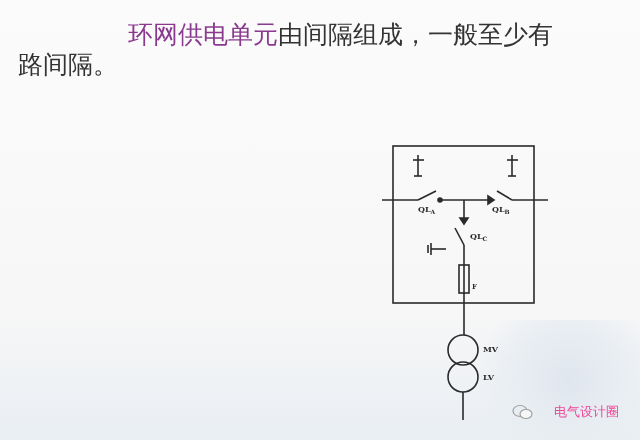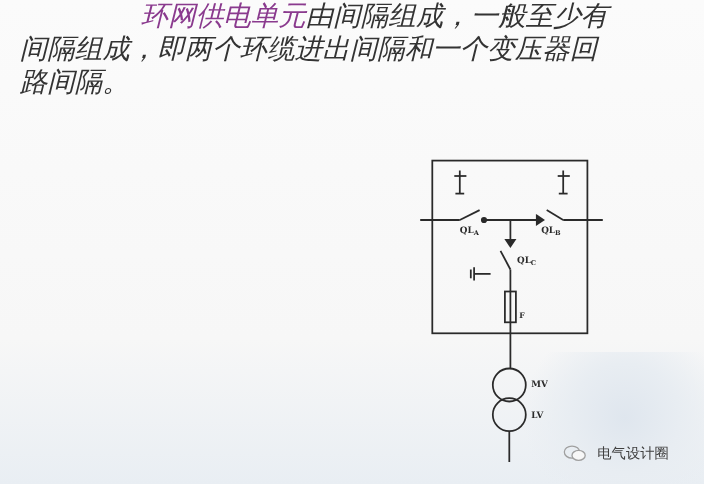--- a/index.html
+++ b/index.html
@@ -1,38 +1,37 @@
 <!DOCTYPE html>
 <html><head>
 <meta charset="utf-8">
 <style>
   html,body{margin:0;padding:0;}
   body{width:640px;height:440px;position:relative;overflow:hidden;
        background:linear-gradient(180deg,#fbfbfb 0%,#f7f7f7 70%,#e9eef3 100%);
        font-family:"DejaVu Sans",sans-serif;}
   .deco{position:absolute;right:0;bottom:0;width:180px;height:120px;
         background:radial-gradient(circle at 60% 50%,#dfe6ee 0%,#e8edf2 40%,rgba(240,243,246,0) 75%);}
-  .text{position:absolute;left:18px;top:0;width:610px;font-size:25px;line-height:30px;color:#333;font-style:italic;}
+  .text{position:absolute;left:18px;top:20px;width:610px;font-size:25px;line-height:30px;color:#333;}
   .line{white-space:nowrap;}
   .hl{color:#8a3a8e;}
   .l1{padding-left:110px;}
   svg{position:absolute;left:0;top:0;}
-  .wm{position:absolute;left:512px;top:403px;font-size:13px;color:#404040;display:flex;align-items:center;gap:9px;}
+  .wm{position:absolute;left:512px;top:403px;font-size:13px;color:#ec4899;display:flex;align-items:center;gap:20px;}
   .wm-icon{width:22px;height:16px;}
 </style>
 </head>
 <body>
 
 <div class="deco"></div>
 
 <div class="text">
   <div class="line l1">
     <span class="hl">环网供电单元</span><span>由间隔组成，一般至少有</span>
   </div>
-  <div class="line">间隔组成，即两个环缆进出间隔和一个变压器回</div>
   <div class="line">路间隔。</div>
 </div>
 
 <svg width="640" height="440" stroke="#2a2a2a" fill="none" stroke-width="1.6">
 
   <rect x="393" y="146" width="141" height="157"></rect>
 
   <g>
     <line x1="413" y1="160" x2="424" y2="160"></line>
     <line x1="418" y1="160" x2="418" y2="176"></line>

